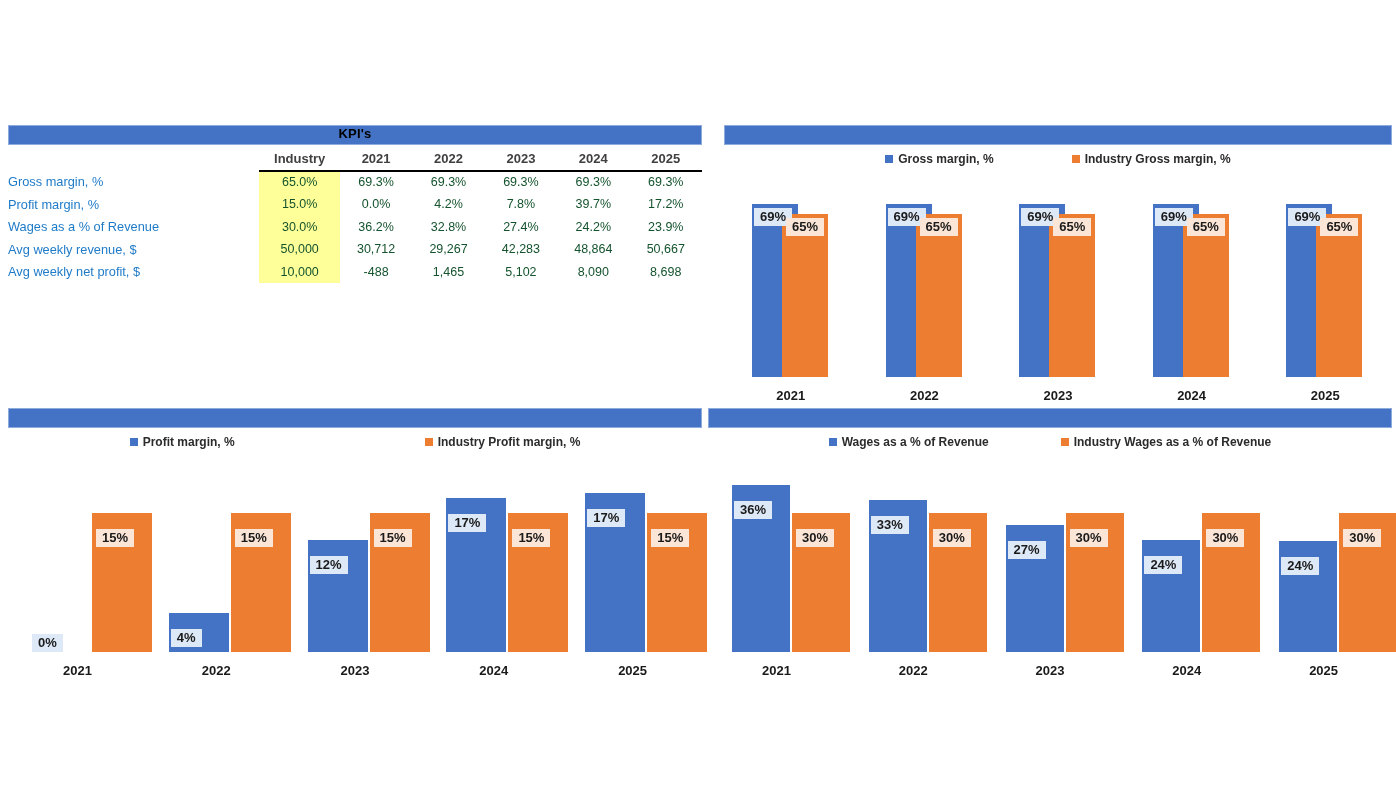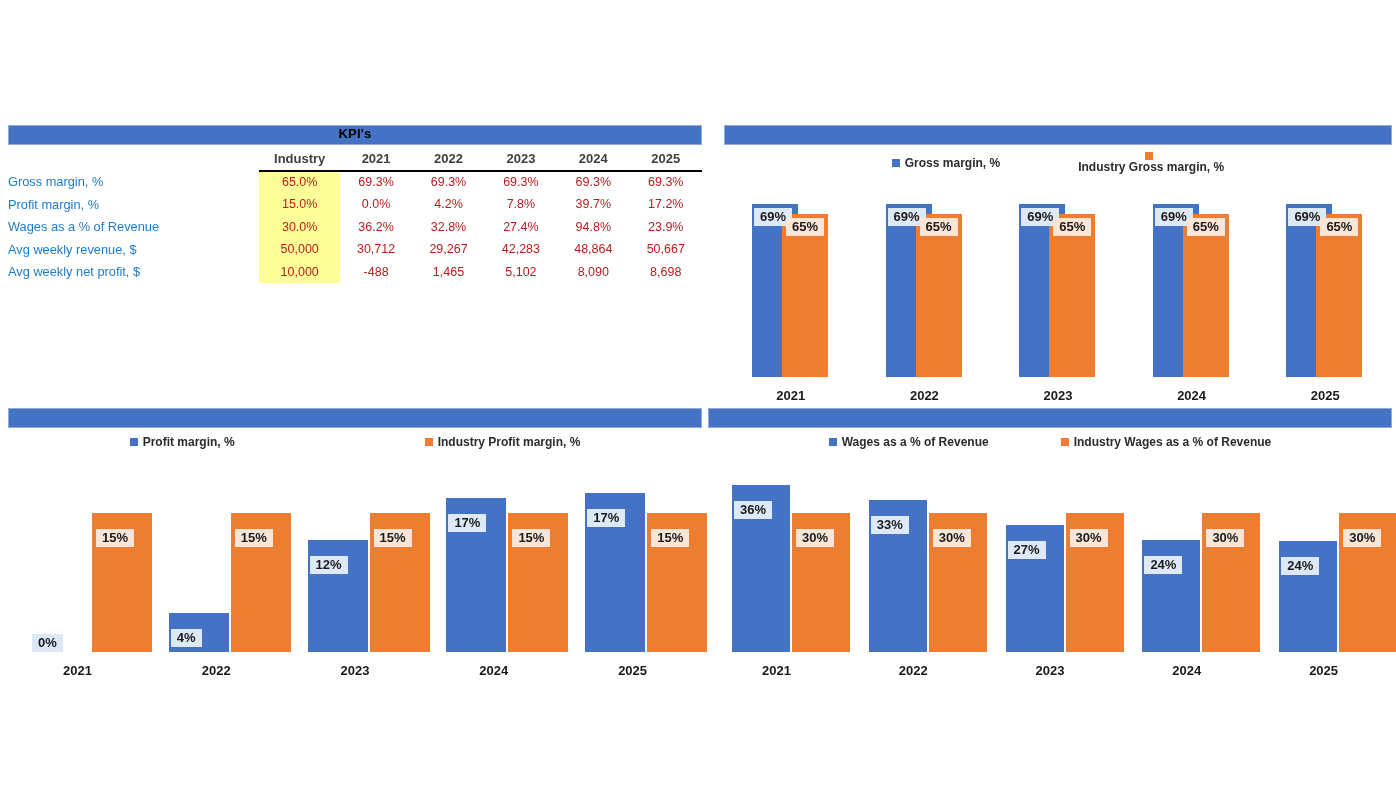--- a/index.html
+++ b/index.html
@@ -29,21 +29,21 @@
   
   #kpi-table { position: absolute; left: 8px; top: 125px; width: 694px; }
   #kpi-title { left: 8px; top: 125px; width: 694px; height: 20px; }
 
   table.kpi { border-collapse: collapse; width: 694px; margin-top: 23px; font-size: 12.5px; }
   table.kpi th, table.kpi td { padding: 0; height: 22.5px; vertical-align: middle; }
   table.kpi th { color: #404040; font-weight: bold; font-size: 13px; text-align: center; }
   table.kpi th.rowhdr { width: 250px; }
   th.colhdr { border-bottom: 2px solid #000; }
   td.label { color: #1F7BC8; text-align: left; padding-left: 2px; font-size: 12.8px; white-space: nowrap; }
-  td.num { color: #b91c1c; text-align: center; font-size: 12.5px; }
+  td.num { color: #14532d; text-align: center; font-size: 12.5px; }
   td.ind { background: #FFFF99; width: 80px; }
   td.yr  { width: 72px; }
 
   
   .chart { position: absolute; }
   .chart .legend {
     position: absolute; left: 0; width: 100%;
     display: flex; justify-content: center;
     font-size: 12px; color: #2b2b2b; font-weight: 600;
   }
@@ -67,21 +67,21 @@
   .dl-blue   { background: #DEE9F7; }
   .dl-orange { background: #FBE5D6; }
   .xtick {
     position: absolute; bottom: 0; text-align: center;
     font-size: 13px; font-weight: bold; color: #1a1a1a;
   }
 
   
   #c1 { left: 724px; top: 125px; width: 668px; height: 278px; }
   #c1 .legend { top: 27px; }
-  #c1 .legend .legend-item + .legend-item { margin-left: 78px; flex-direction: column; }
+  #c1 .legend .legend-item + .legend-item { margin-left: 78px; }
 
   
   #c2 { left: 8px; top: 408px; width: 694px; height: 270px; }
   #c2 .legend { top: 27px; }
   #c2 .legend .legend-item + .legend-item { margin-left: 190px; }
 
   
   #c3 { left: 708px; top: 408px; width: 684px; height: 270px; }
   #c3 .legend { top: 27px; }
   #c3 .legend .legend-item + .legend-item { margin-left: 72px; }
@@ -126,21 +126,21 @@
             <td class="num yr">7.8%</td>
             <td class="num yr">39.7%</td>
             <td class="num yr">17.2%</td>
           </tr>
           <tr>
             <td class="label">Wages as a % of Revenue</td>
             <td class="num ind">30.0%</td>
             <td class="num yr">36.2%</td>
             <td class="num yr">32.8%</td>
             <td class="num yr">27.4%</td>
-            <td class="num yr">94.8%</td>
+            <td class="num yr">24.2%</td>
             <td class="num yr">23.9%</td>
           </tr>
           <tr>
             <td class="label">Avg weekly revenue, $</td>
             <td class="num ind">50,000</td>
             <td class="num yr">30,712</td>
             <td class="num yr">29,267</td>
             <td class="num yr">42,283</td>
             <td class="num yr">48,864</td>
             <td class="num yr">50,667</td>

